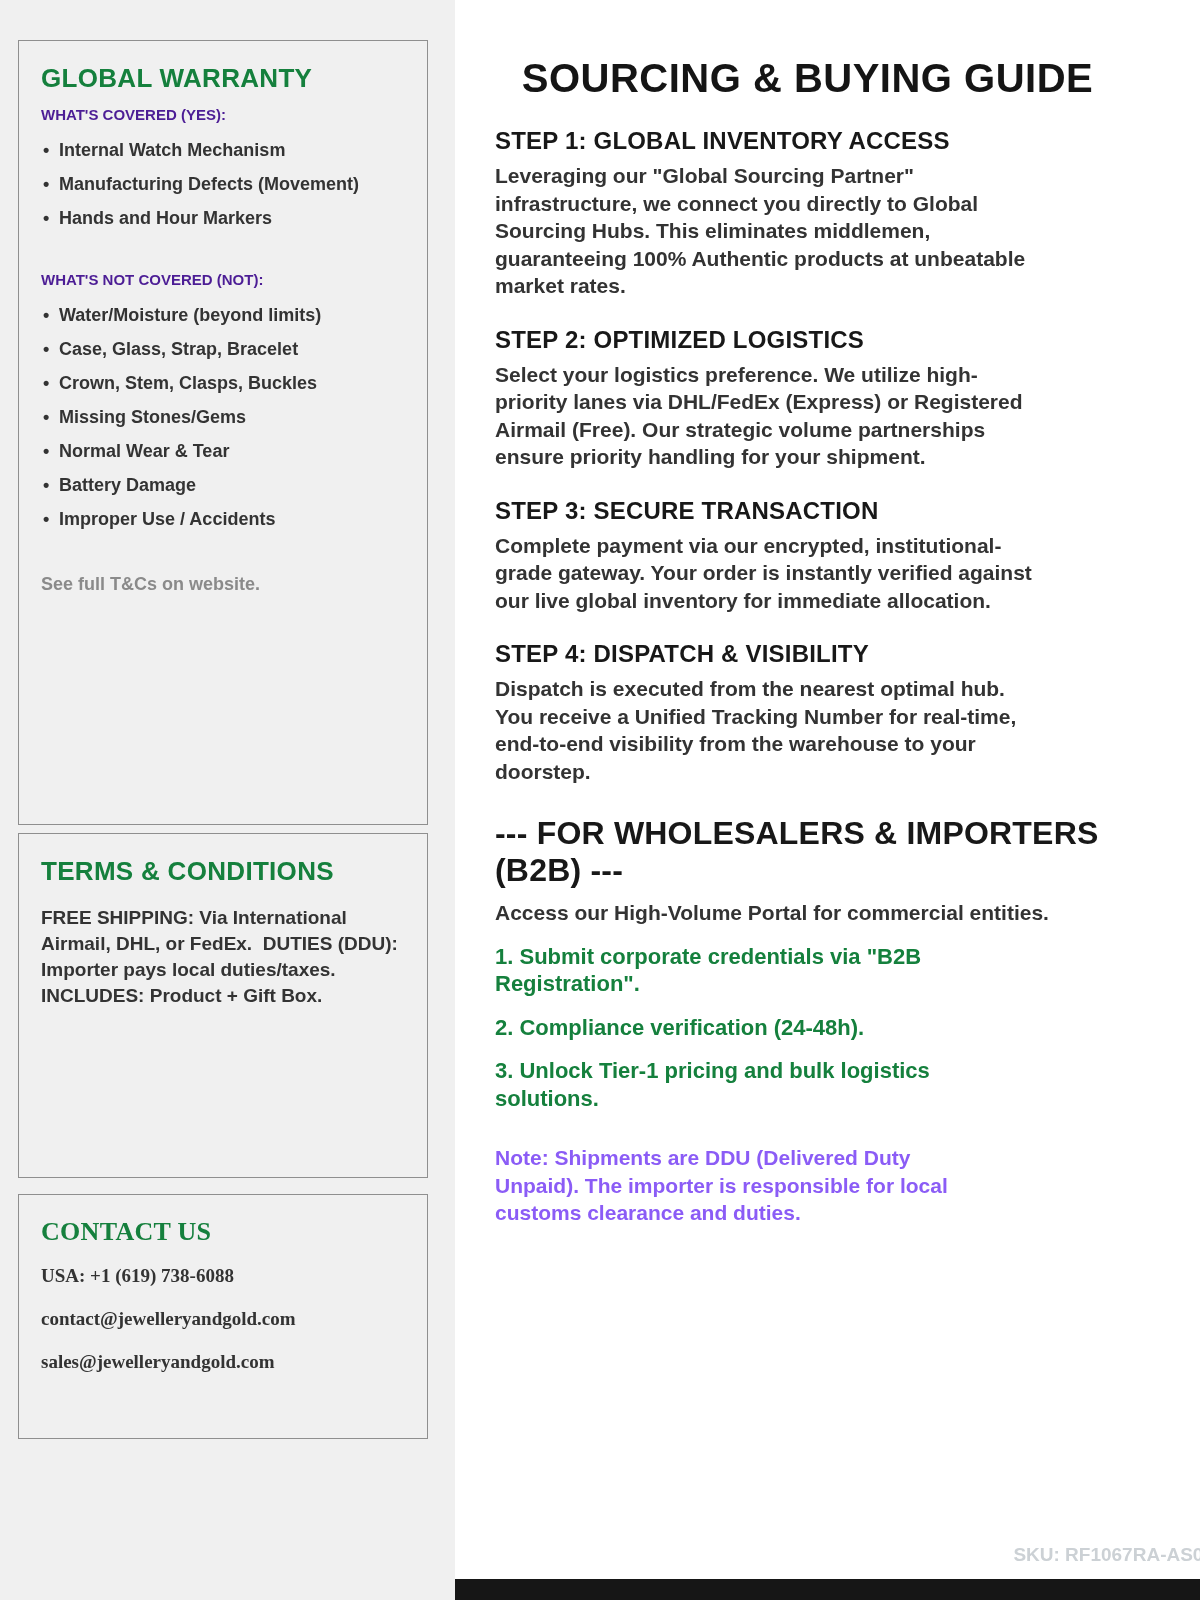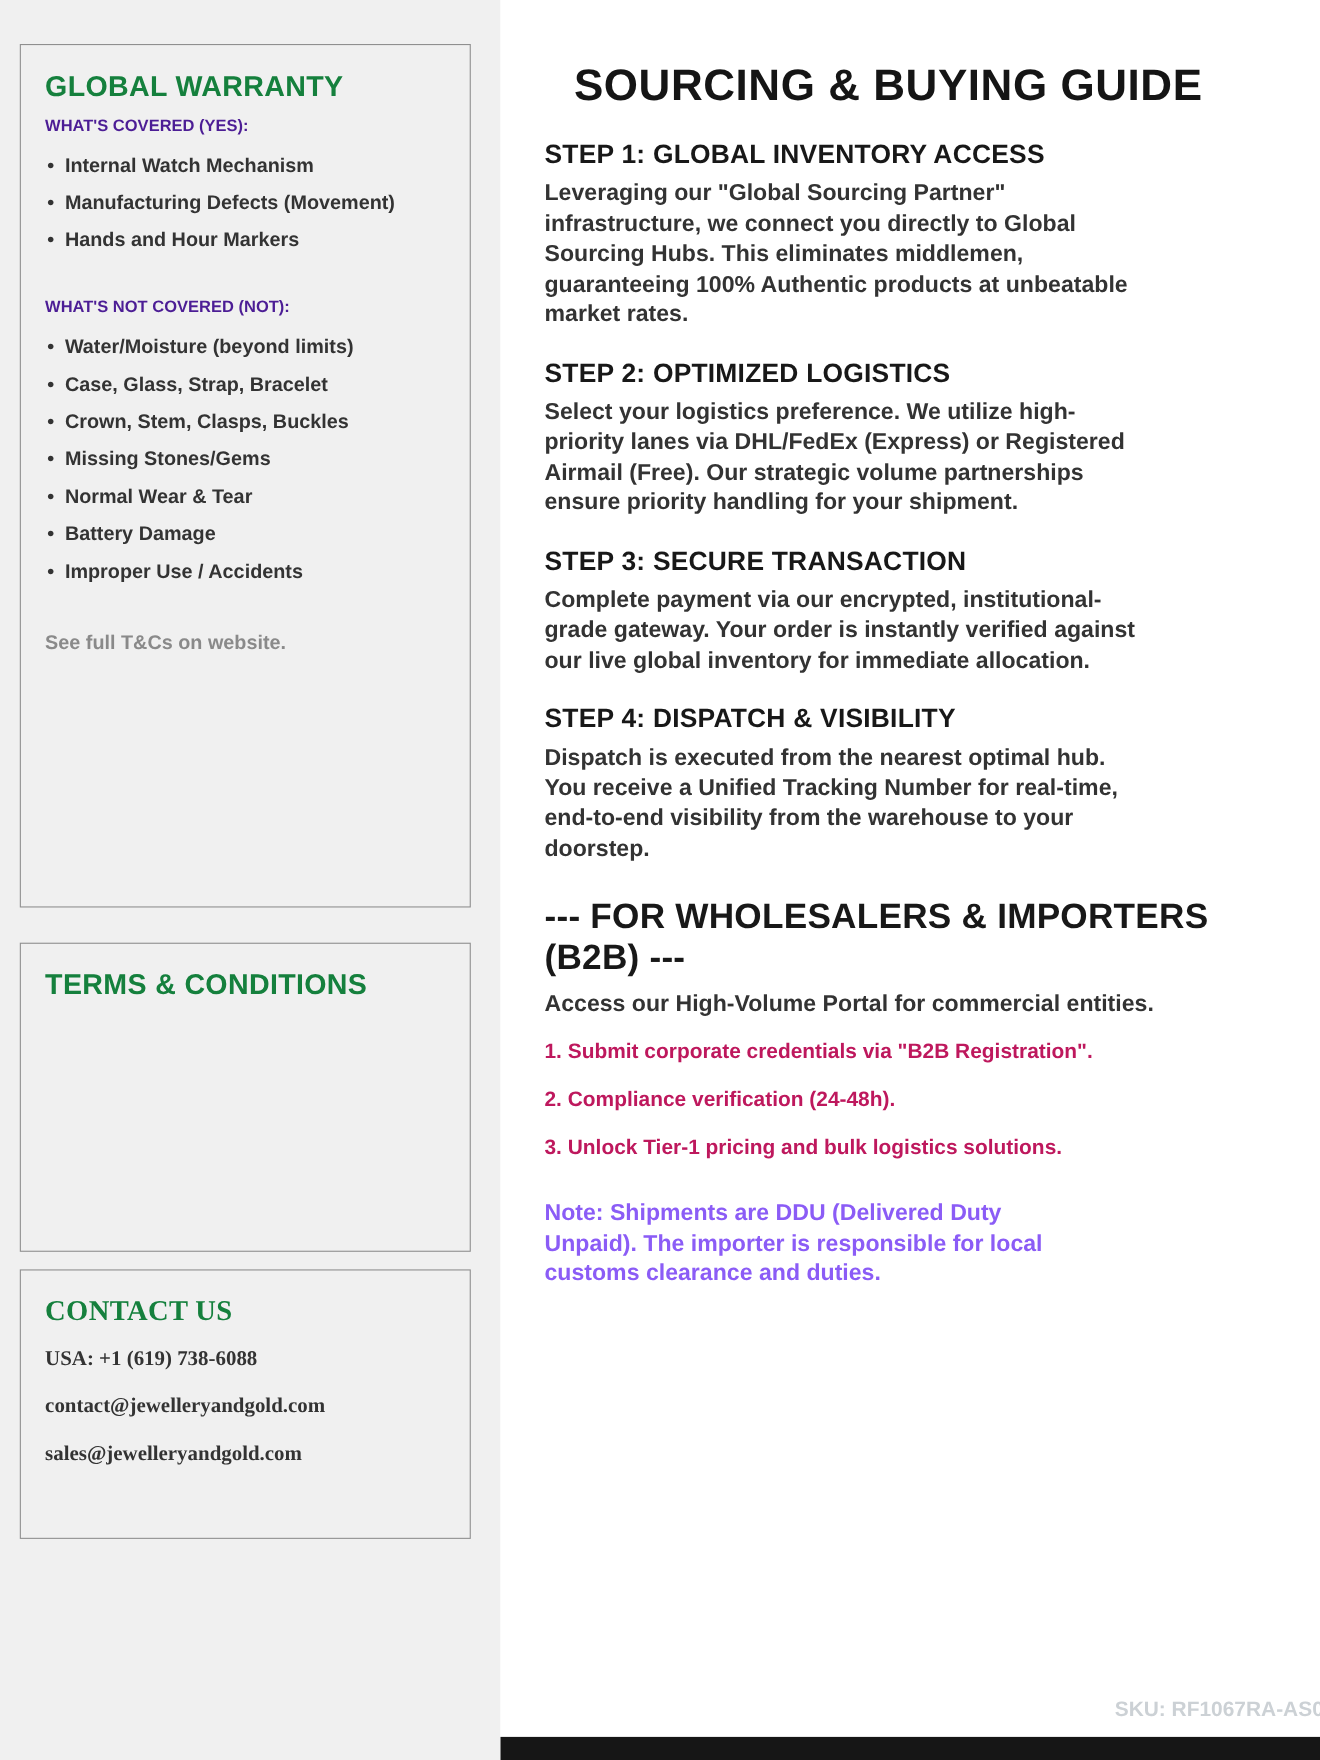--- a/index.html
+++ b/index.html
@@ -4,42 +4,42 @@
 <style>
   * { margin:0; padding:0; box-sizing:border-box; }
   html,body { width:1200px; height:1600px; }
   body { font-family:"Liberation Sans", sans-serif; background:#ffffff; }
   .page { position:relative; width:1200px; height:1600px; overflow:hidden; display:flex; background:#ffffff; }
 
   
   .sidebar { width:455px; flex-shrink:0; background:#f0f0f0; padding:40px 27px 0 18px; }
   .box { width:410px; border:1px solid #8f8f8f; background:#f0f0f0; padding:22px 22px; color:#2e2e2e; }
   .box-warranty { height:785px; }
-  .box-terms { height:281px; margin-top:32px; }
+  .box-terms { height:345px; margin-top:8px; }
   .box-contact { height:245px; margin-top:16px;font-family:Liberation Serif, serif; }
   .box h2 { font-size:26px; font-weight:700; color:#15803d; letter-spacing:0.3px; margin-bottom:12px; }
   .sub-head { font-size:15px; font-weight:700; color:#4c1d95; margin-bottom:10px; }
   .sub-head.spaced { margin-top:36px; }
   .blist { list-style:none; }
   .blist li { font-size:18px; font-weight:700; color:#333333; line-height:34px; padding-left:18px; position:relative; }
   .blist li::before { content:"•"; position:absolute; left:2px; color:#333333; }
   .footnote { margin-top:38px; font-size:18px; font-weight:700; color:#8a8a8a; }
   .terms-body { font-size:19px; font-weight:700; color:#333333; line-height:26px; white-space:pre-wrap; }
   .contact-line { font-size:19px; font-weight:700; color:#333333; margin-bottom:21px; }
   .box-terms h2, .box-contact h2 { margin-bottom:18px; }
 
   
   .main { flex:1; position:relative; padding:56px 80px 0 40px; background:#ffffff; }
   .main-title { text-align:center; font-size:40px; font-weight:700; color:#151515; letter-spacing:0.5px; }
   .steps { margin-top:2px; max-width:560px; }
   .step-title { font-size:24px; font-weight:700; color:#181818; margin-top:26px; margin-bottom:7px; letter-spacing:0.2px; }
   .step-body { font-size:21px; font-weight:700; color:#333333; line-height:27.5px; max-width:540px; }
   .b2b-title { font-size:32px; font-weight:700; color:#181818; margin-top:30px; margin-bottom:10px; letter-spacing:0.2px; }
   .b2b-intro { font-size:21px; font-weight:700; color:#333333; line-height:27.5px; max-width:560px; }
-  .b2b-item { font-size:19px; font-weight:700; color:#be185d; line-height:27.5px; margin-top:16px; max-width:520px; }
+  .b2b-item { font-size:22px; font-weight:700; color:#15803d; line-height:27.5px; margin-top:16px; max-width:520px; }
   .b2b-note { font-size:21px; font-weight:700; color:#8b5cf6; line-height:27.5px; margin-top:32px; max-width:500px; }
   .sku { position:absolute; right:-14px; bottom:34px; font-size:19px; font-weight:700; color:#ccd1d5; white-space:nowrap; }
 
   
   .footer-bar { position:absolute; left:455px; bottom:0; width:745px; height:21px; background:#161616; }
 </style>
 </head>
 <body>
 
 <div class="page">
@@ -62,20 +62,21 @@
         <li>Missing Stones/Gems</li>
         <li>Normal Wear &amp; Tear</li>
         <li>Battery Damage</li>
         <li>Improper Use / Accidents</li>
       </ul>
       <div class="footnote">See full T&amp;Cs on website.</div>
     </section>
 
     <section class="box box-terms">
       <h2>TERMS &amp; CONDITIONS</h2>
+      <div class="terms-body">FREE SHIPPING: Via International Airmail, DHL, or FedEx.  DUTIES (DDU): Importer pays local duties/taxes.  INCLUDES: Product + Gift Box.</div>
     </section>
 
     <section class="box box-contact">
       <h2>CONTACT US</h2>
       <div class="contact-line">USA: +1 (619) 738-6088</div>
       <div class="contact-line">contact@jewelleryandgold.com</div>
       <div class="contact-line">sales@jewelleryandgold.com</div>
     </section>
 
   </aside>

